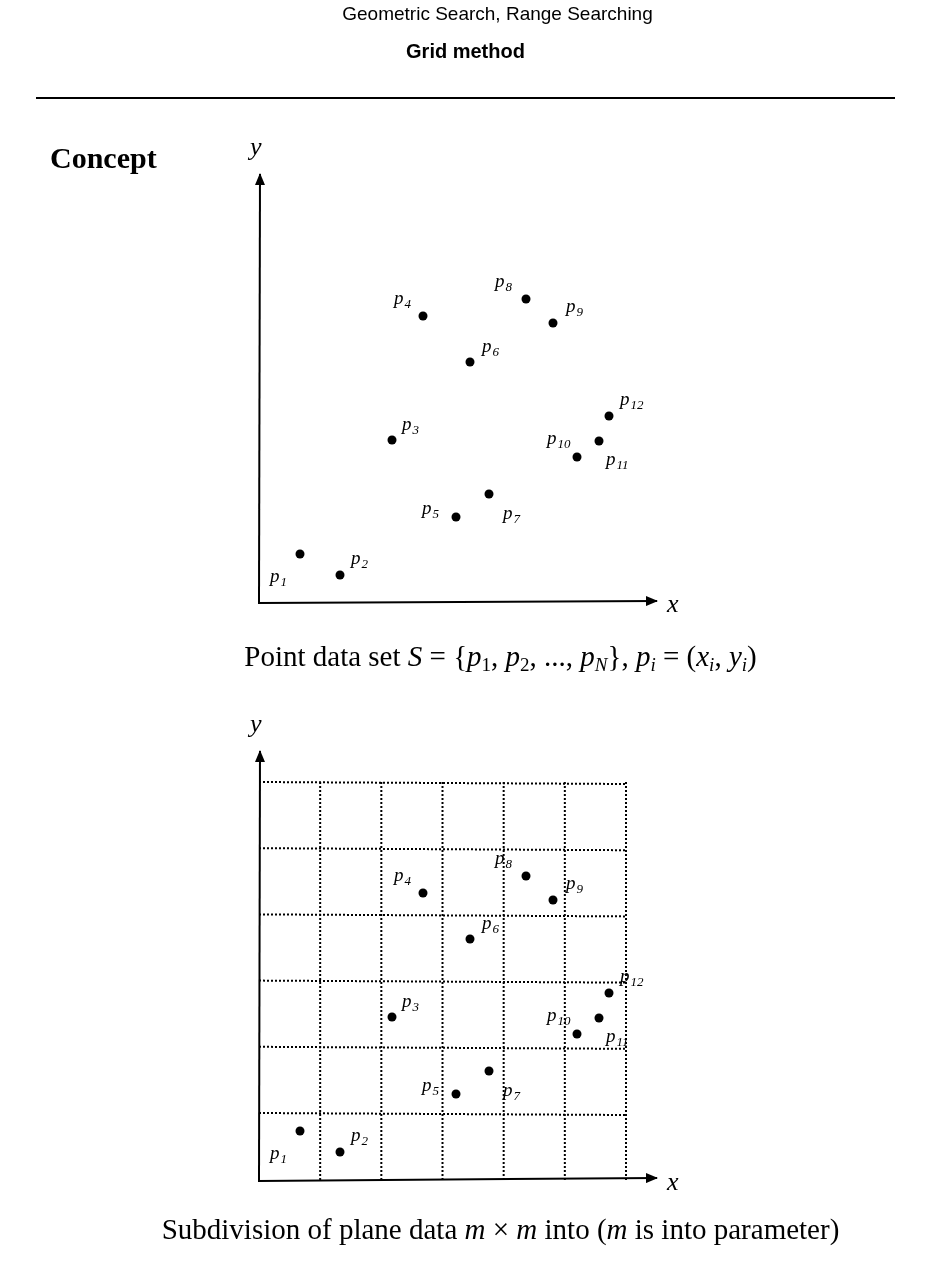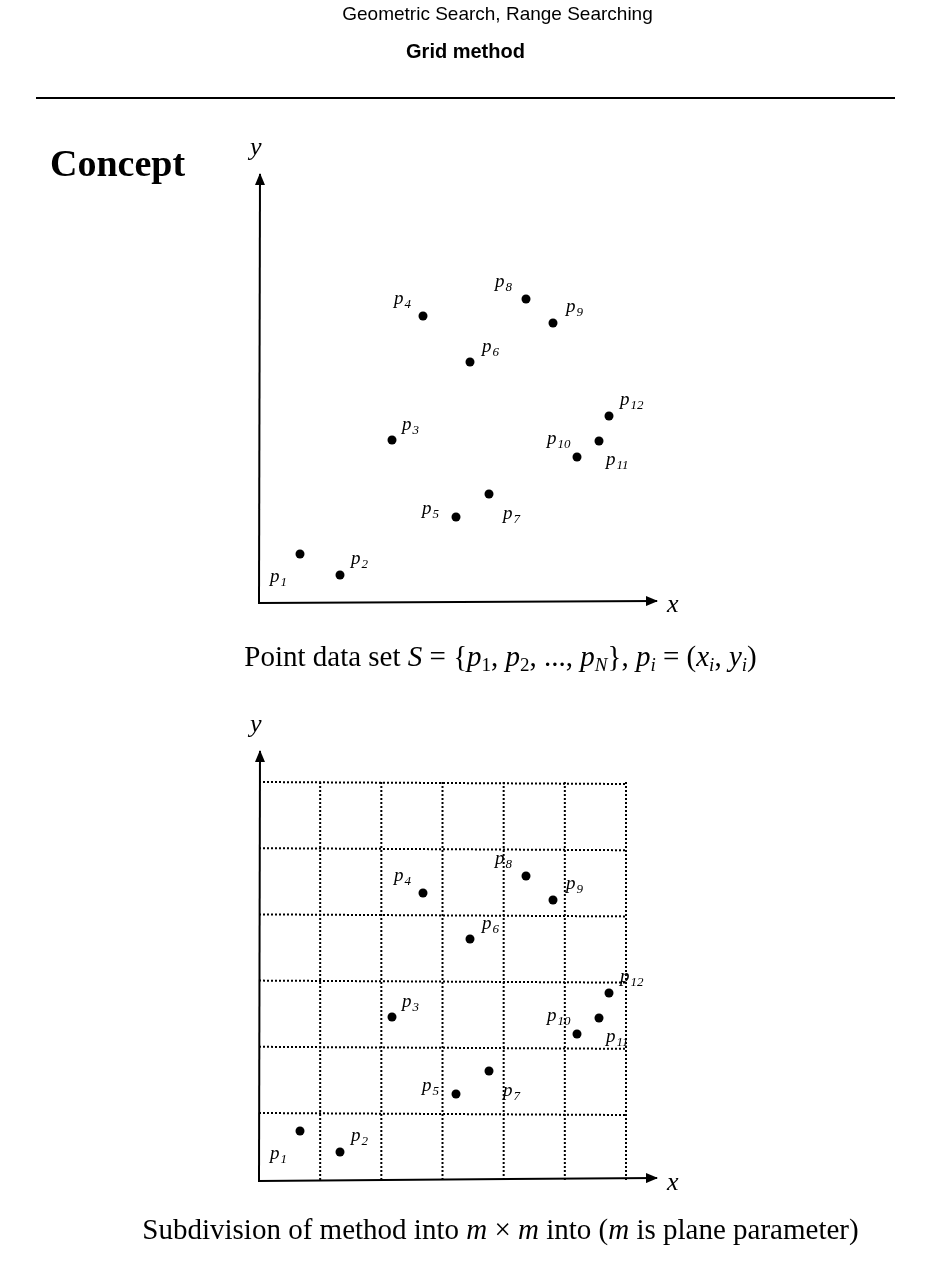--- a/index.html
+++ b/index.html
@@ -8,21 +8,21 @@
     position: absolute; left: 0; top: 3px; width: 931px; text-align: center;
     font-family: "Liberation Sans", sans-serif; font-size: 19px; padding-left: 32px;
   }
   .header-title {
     position: absolute; left: 0; top: 40px; width: 931px; text-align: center;
     font-family: "Liberation Sans", sans-serif; font-size: 20px; font-weight: bold;
   }
   .header-rule { position: absolute; left: 36px; top: 97px; width: 859px; height: 2px; background: #000; }
   .concept {
     position: absolute; left: 50px; top: 141px;
-    font-family: "Liberation Serif", serif; font-size: 38px; font-weight: bold;
+    font-family: "Liberation Serif", serif; font-size: 30px; font-weight: bold;
   }
   svg.diagram { position: absolute; left: 0; width: 931px; }
   .caption {
     position: absolute; left: 0; width: 931px; text-align: center;
     font-family: "Liberation Serif", serif; font-size: 29px; margin-left: 35px;
   }
   .caption i { font-style: italic; }
   .caption sub { font-size: 19px; vertical-align: -5px; line-height: 0; }
 </style>
 </head>
@@ -121,14 +121,14 @@
       <circle cx="577" cy="1034" r="4.5" fill="#000"></circle>
       <text x="547" y="1021"><tspan>p</tspan><tspan font-size="13" dy="4" dx="1">10</tspan></text>
       <circle cx="599" cy="1018" r="4.5" fill="#000"></circle>
       <text x="606" y="1042"><tspan>p</tspan><tspan font-size="13" dy="4" dx="1">11</tspan></text>
       <circle cx="609" cy="993" r="4.5" fill="#000"></circle>
       <text x="620" y="982"><tspan>p</tspan><tspan font-size="13" dy="4" dx="1">12</tspan></text>
     </g>
 </svg>
 
 <div class="caption" style="top:1213px;">
-  <span>Subdivision of method into </span><i>m</i><span> × </span><i>m</i><span> into (</span><i>m</i><span> is plane parameter)</span>
+  <span>Subdivision of plane data </span><i>m</i><span> × </span><i>m</i><span> into (</span><i>m</i><span> is into parameter)</span>
 </div>
 
 </body></html>

